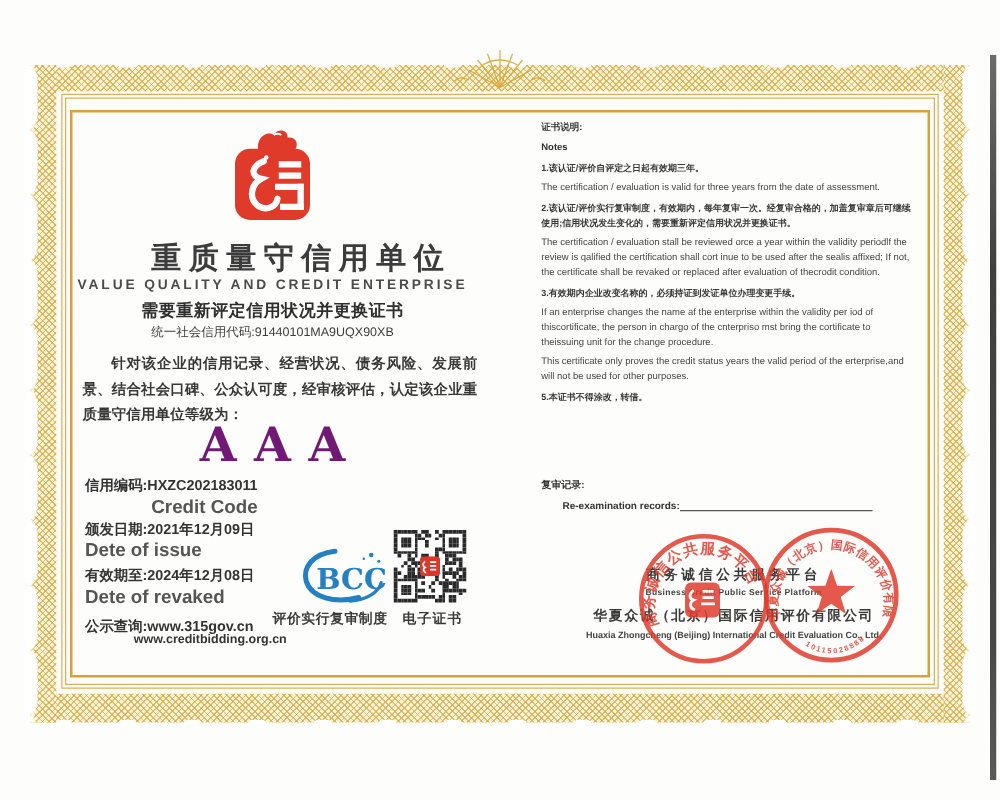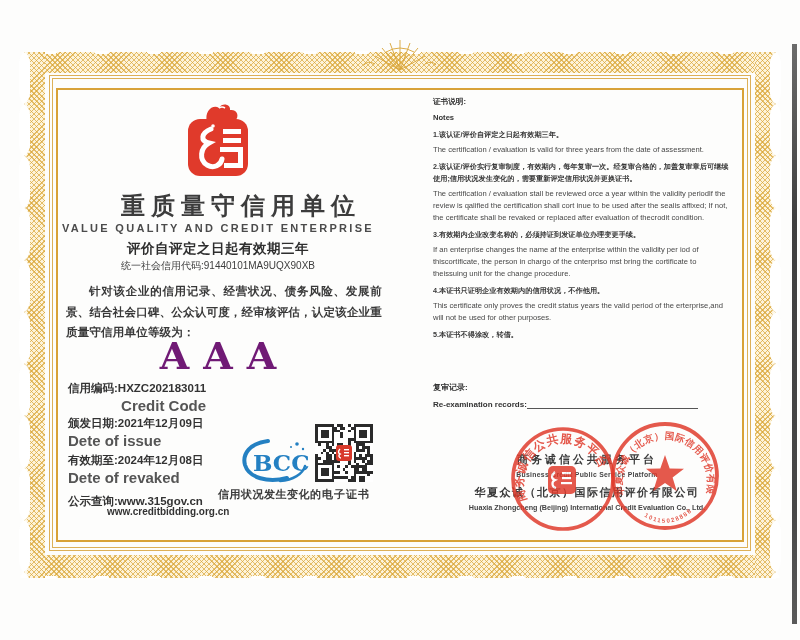--- a/index.html
+++ b/index.html
@@ -64,21 +64,21 @@
   .lbl-bcc { position:absolute; left:188px; top:487px; font-size:11px; font-weight:bold; color:#3b3b3b; letter-spacing:.5px; }
   .lbl-ecert { position:absolute; left:292px; top:487px; font-size:11px; font-weight:bold; color:#3b3b3b; letter-spacing:1px; }
 
   
   .notes { position:absolute; left:433px; top:96px; width:298px; }
   .notes .nt { font-size:7.6px; font-weight:bold; color:#333; line-height:12px; }
   .note-zh { font-size:7.2px; font-weight:bold; color:#383838; line-height:12px; margin-top:5px; }
   .note-en { font-size:7.6px; color:#464646; line-height:12px; margin-top:3px; font-weight:500; }
   .review { position:absolute; left:433px; top:382px; width:265px; }
   .review .zh { font-size:8px; font-weight:bold; color:#333; }
-  .review .row { display:flex; align-items:flex-start; margin-top:7px; }
+  .review .row { display:flex; align-items:flex-start; margin-top:7px;margin-left:17px; }
   .review .en { font-size:8px; font-weight:bold; color:#333; white-space:nowrap; }
   .review .fill { flex:1; border-bottom:1px solid #555; height:9px; }
 
   
   .issuer { position:absolute; left:437px; top:452px; width:300px; text-align:center; }
   .issuer .l1 { font-size:11px; font-weight:bold; letter-spacing:3px; color:#3a3a3a; }
   .issuer .l2 { font-size:6.8px; font-weight:bold; color:#444; margin-top:4px; letter-spacing:.3px; }
   .issuer .l3 { font-size:11px; font-weight:bold; letter-spacing:1.5px; color:#3a3a3a; margin-top:7px; }
   .issuer .l4 { font-size:7.2px; font-weight:bold; color:#444; margin-top:3px; }
   .seal { position:absolute; opacity:.84; }
@@ -128,21 +128,21 @@
         <rect x="37" y="27" width="18" height="5" fill="#fff"></rect>
         <rect x="37" y="36" width="18" height="5" fill="#fff"></rect>
         <rect x="34" y="45" width="23" height="5" fill="#fff"></rect>
         <rect x="52" y="45" width="5" height="21" fill="#fff"></rect>
         <rect x="38" y="61" width="19" height="5" fill="#fff"></rect>
       </svg>
     </div>
 
     <div class="cert-title">重质量守信用单位</div>
     <div class="cert-subtitle">VALUE QUALITY AND CREDIT ENTERPRISE</div>
-    <div class="company">评价自评定之日起有效期三年</div>
+    <div class="company">需要重新评定信用状况并更换证书</div>
     <div class="uscc">统一社会信用代码:91440101MA9UQX90XB</div>
     <div class="statement">针对该企业的信用记录、经营状况、债务风险、发展前景、结合社会口碑、公众认可度，经审核评估，认定该企业重质量守信用单位等级为：</div>
     <div class="rating">AAA</div>
 
     <div class="field f-code">
       <div class="zh">信用编码:HXZC202183011</div>
       <div class="en">Credit Code</div>
     </div>
     <div class="field f-issue">
       <div class="zh">颁发日期:2021年12月09日</div>
@@ -614,35 +614,34 @@
         </div>
       <svg class="qr-mini-logo" width="16" height="16" viewBox="0 0 16 16">
         <rect x="0" y="0" width="16" height="16" rx="3" fill="#d8392b"></rect>
         <path d="M4,4 C2,6 2,8 4,9 C2,10 3,13 5,13" stroke="#fff" stroke-width="1.4" fill="none"></path>
         <rect x="8" y="4" width="5" height="1.4" fill="#fff"></rect>
           <rect x="8" y="7" width="5" height="1.4" fill="#fff"></rect>
           <rect x="8" y="10" width="5" height="1.4" fill="#fff"></rect>
       </svg>
     </div>
 
-    <div class="lbl-bcc">信用状况发生变化的</div>
+    <div class="lbl-bcc">评价实行复审制度</div>
     <div class="lbl-ecert">电子证书</div>
   </div>
 
   <div class="notes">
     <div class="nt">证书说明:</div>
     <div class="nt" style="margin-top:4px">Notes</div>
 
     <div class="note-zh">1.该认证/评价自评定之日起有效期三年。</div>
     <div class="note-en">The certification / evaluation is valid for three years from the date of assessment.</div>
     <div class="note-zh">2.该认证/评价实行复审制度，有效期内，每年复审一次。经复审合格的，加盖复审章后可继续使用;信用状况发生变化的，需要重新评定信用状况并更换证书。</div>
     <div class="note-en">The certification / evaluation stall be reviewed orce a year within the validity periodlf the review is qalified the certification shall cort inue to be used after the sealis affixed; If not, the certificate shall be revaked or replaced after evaluation of thecrodit condition.</div>
     <div class="note-zh">3.有效期内企业改变名称的，必须持证到发证单位办理变更手续。</div>
     <div class="note-en">If an enterprise changes the name af the enterprise within the validity per iod of thiscortificate, the person in chargo of the cnterpriso mst bring the cortificate to theissuing unit for the change procedure.</div>
-    <div class="note-zh">4.本证书只证明企业有效期内的信用状况，不作他用。</div>
     <div class="note-en">This certificate only proves the credit status years the valid period of the erterprise,and will not be used for other purposes.</div>
     <div class="note-zh">5.本证书不得涂改，转借。</div>
   </div>
 
   <div class="review">
     <div class="zh">复审记录:</div>
     <div class="row">
       <span class="en">Re-examination records:</span>
       <span class="fill"></span>
     </div>

